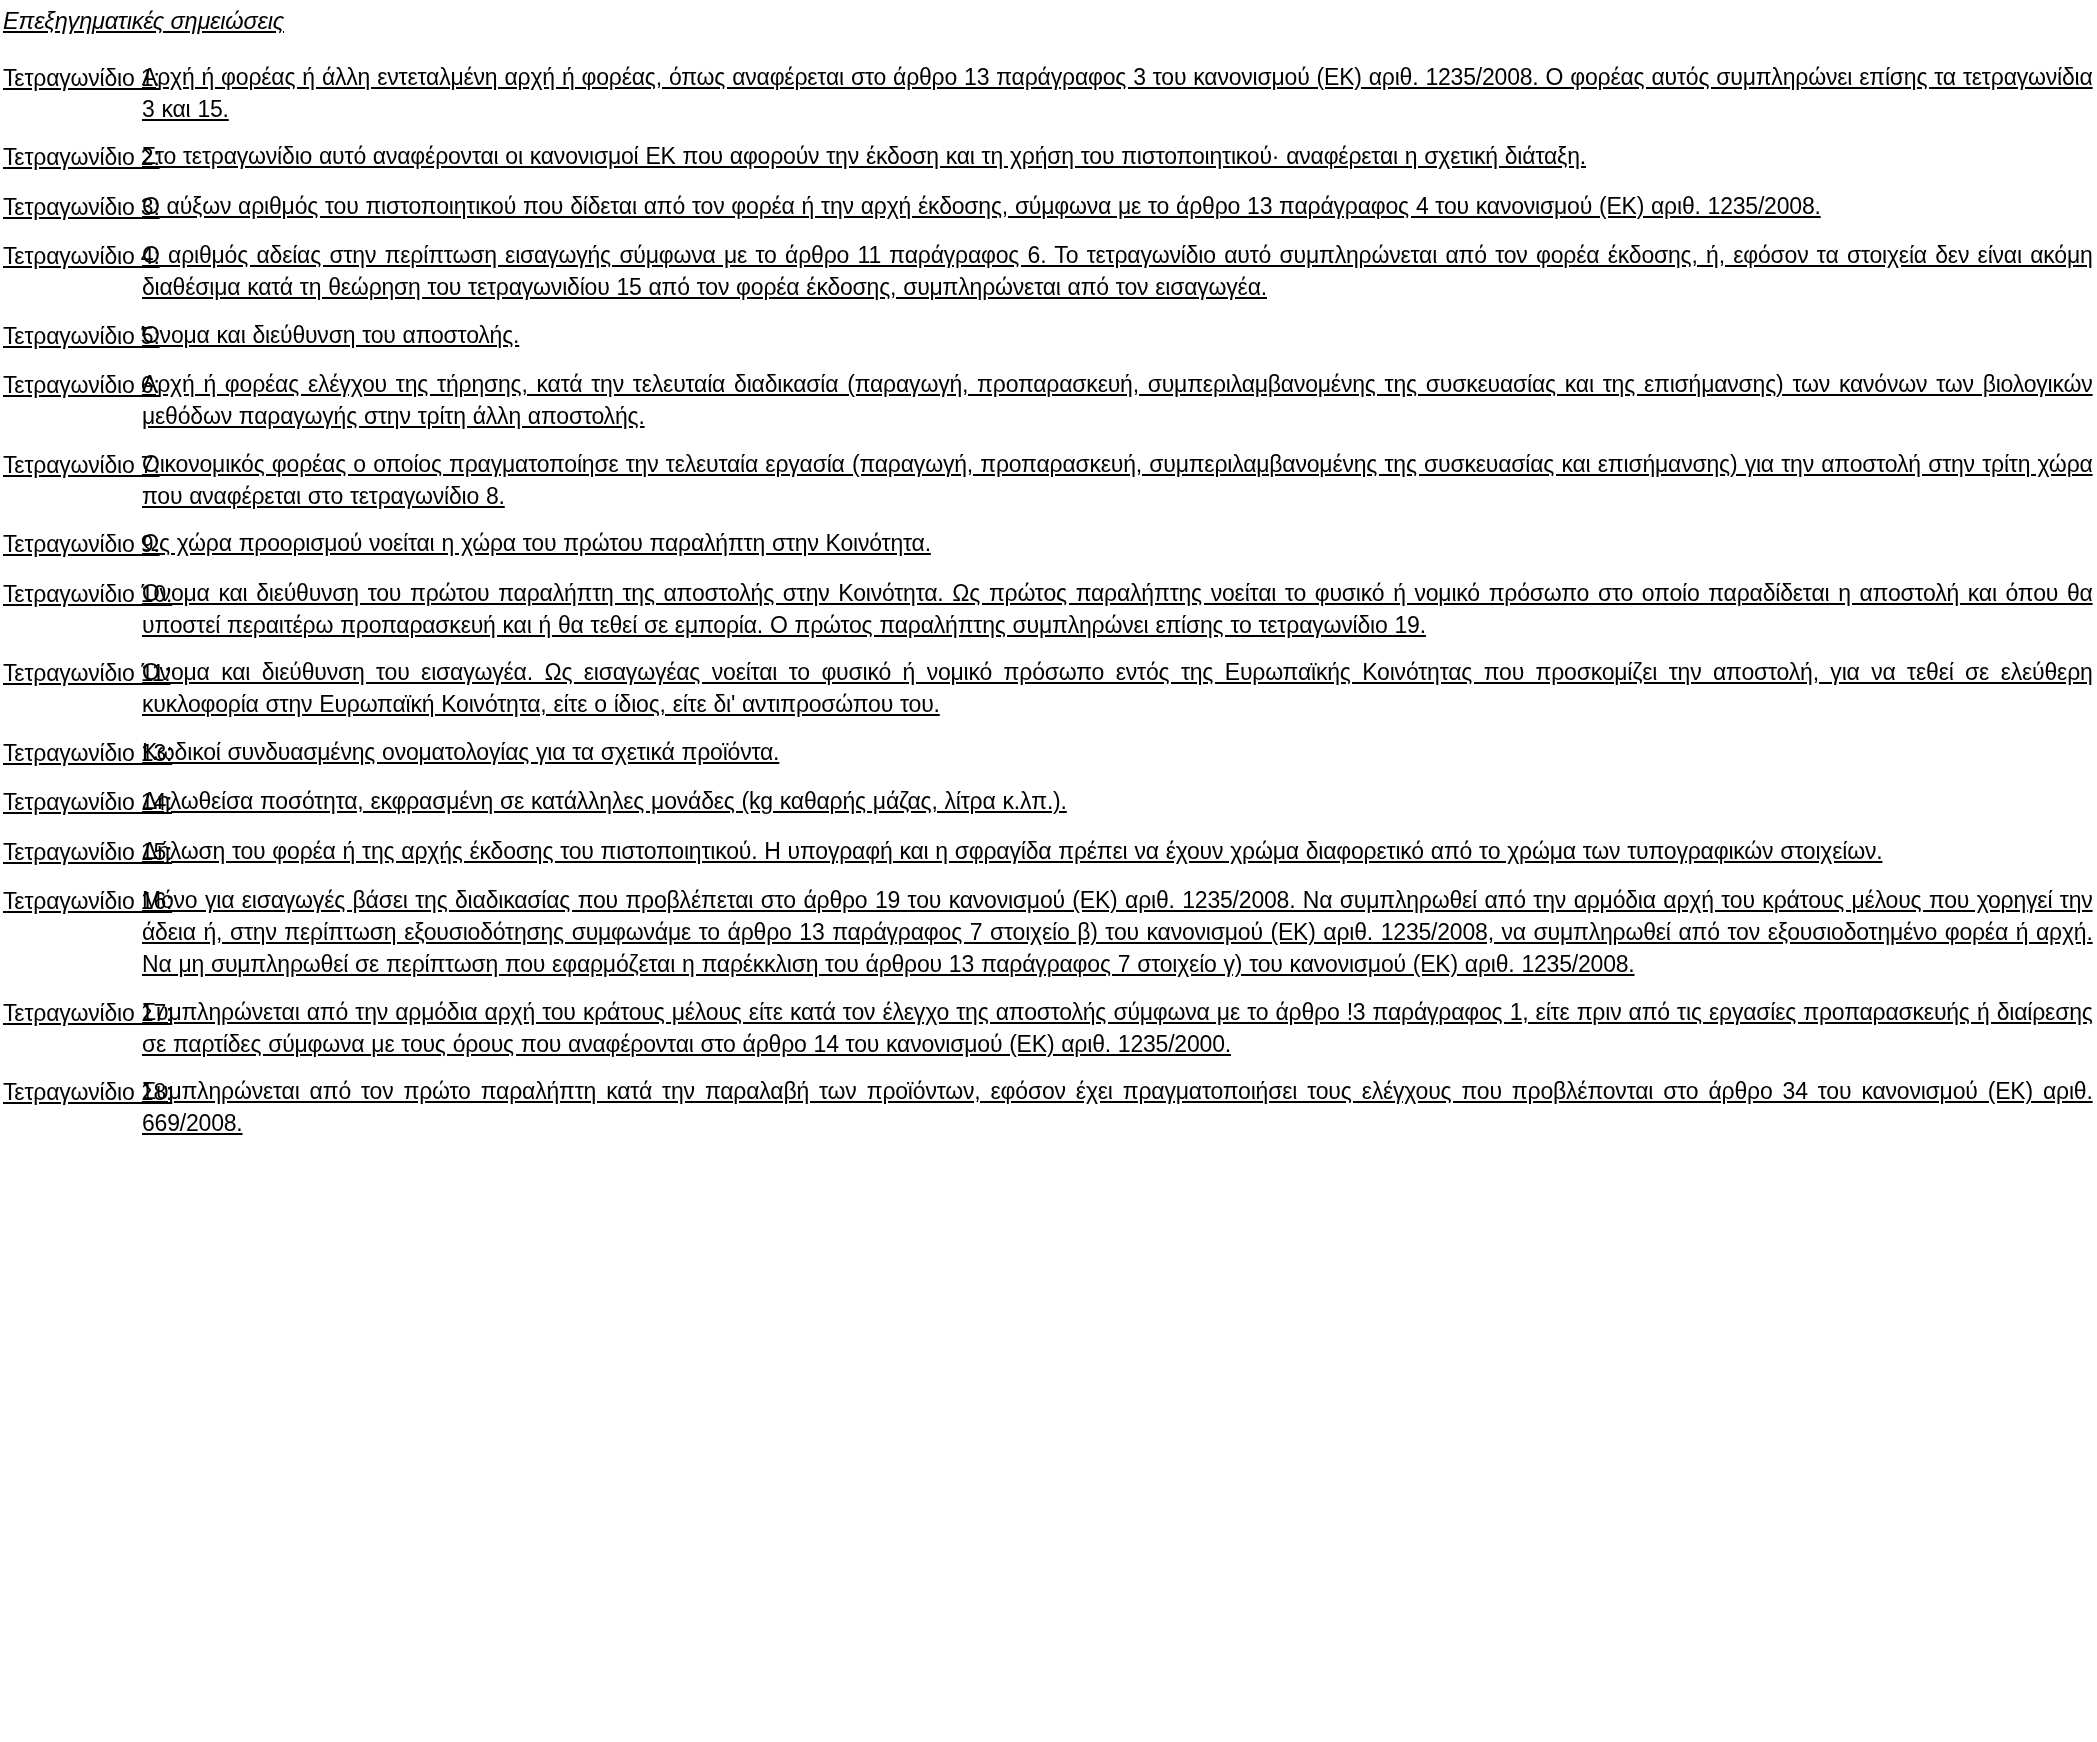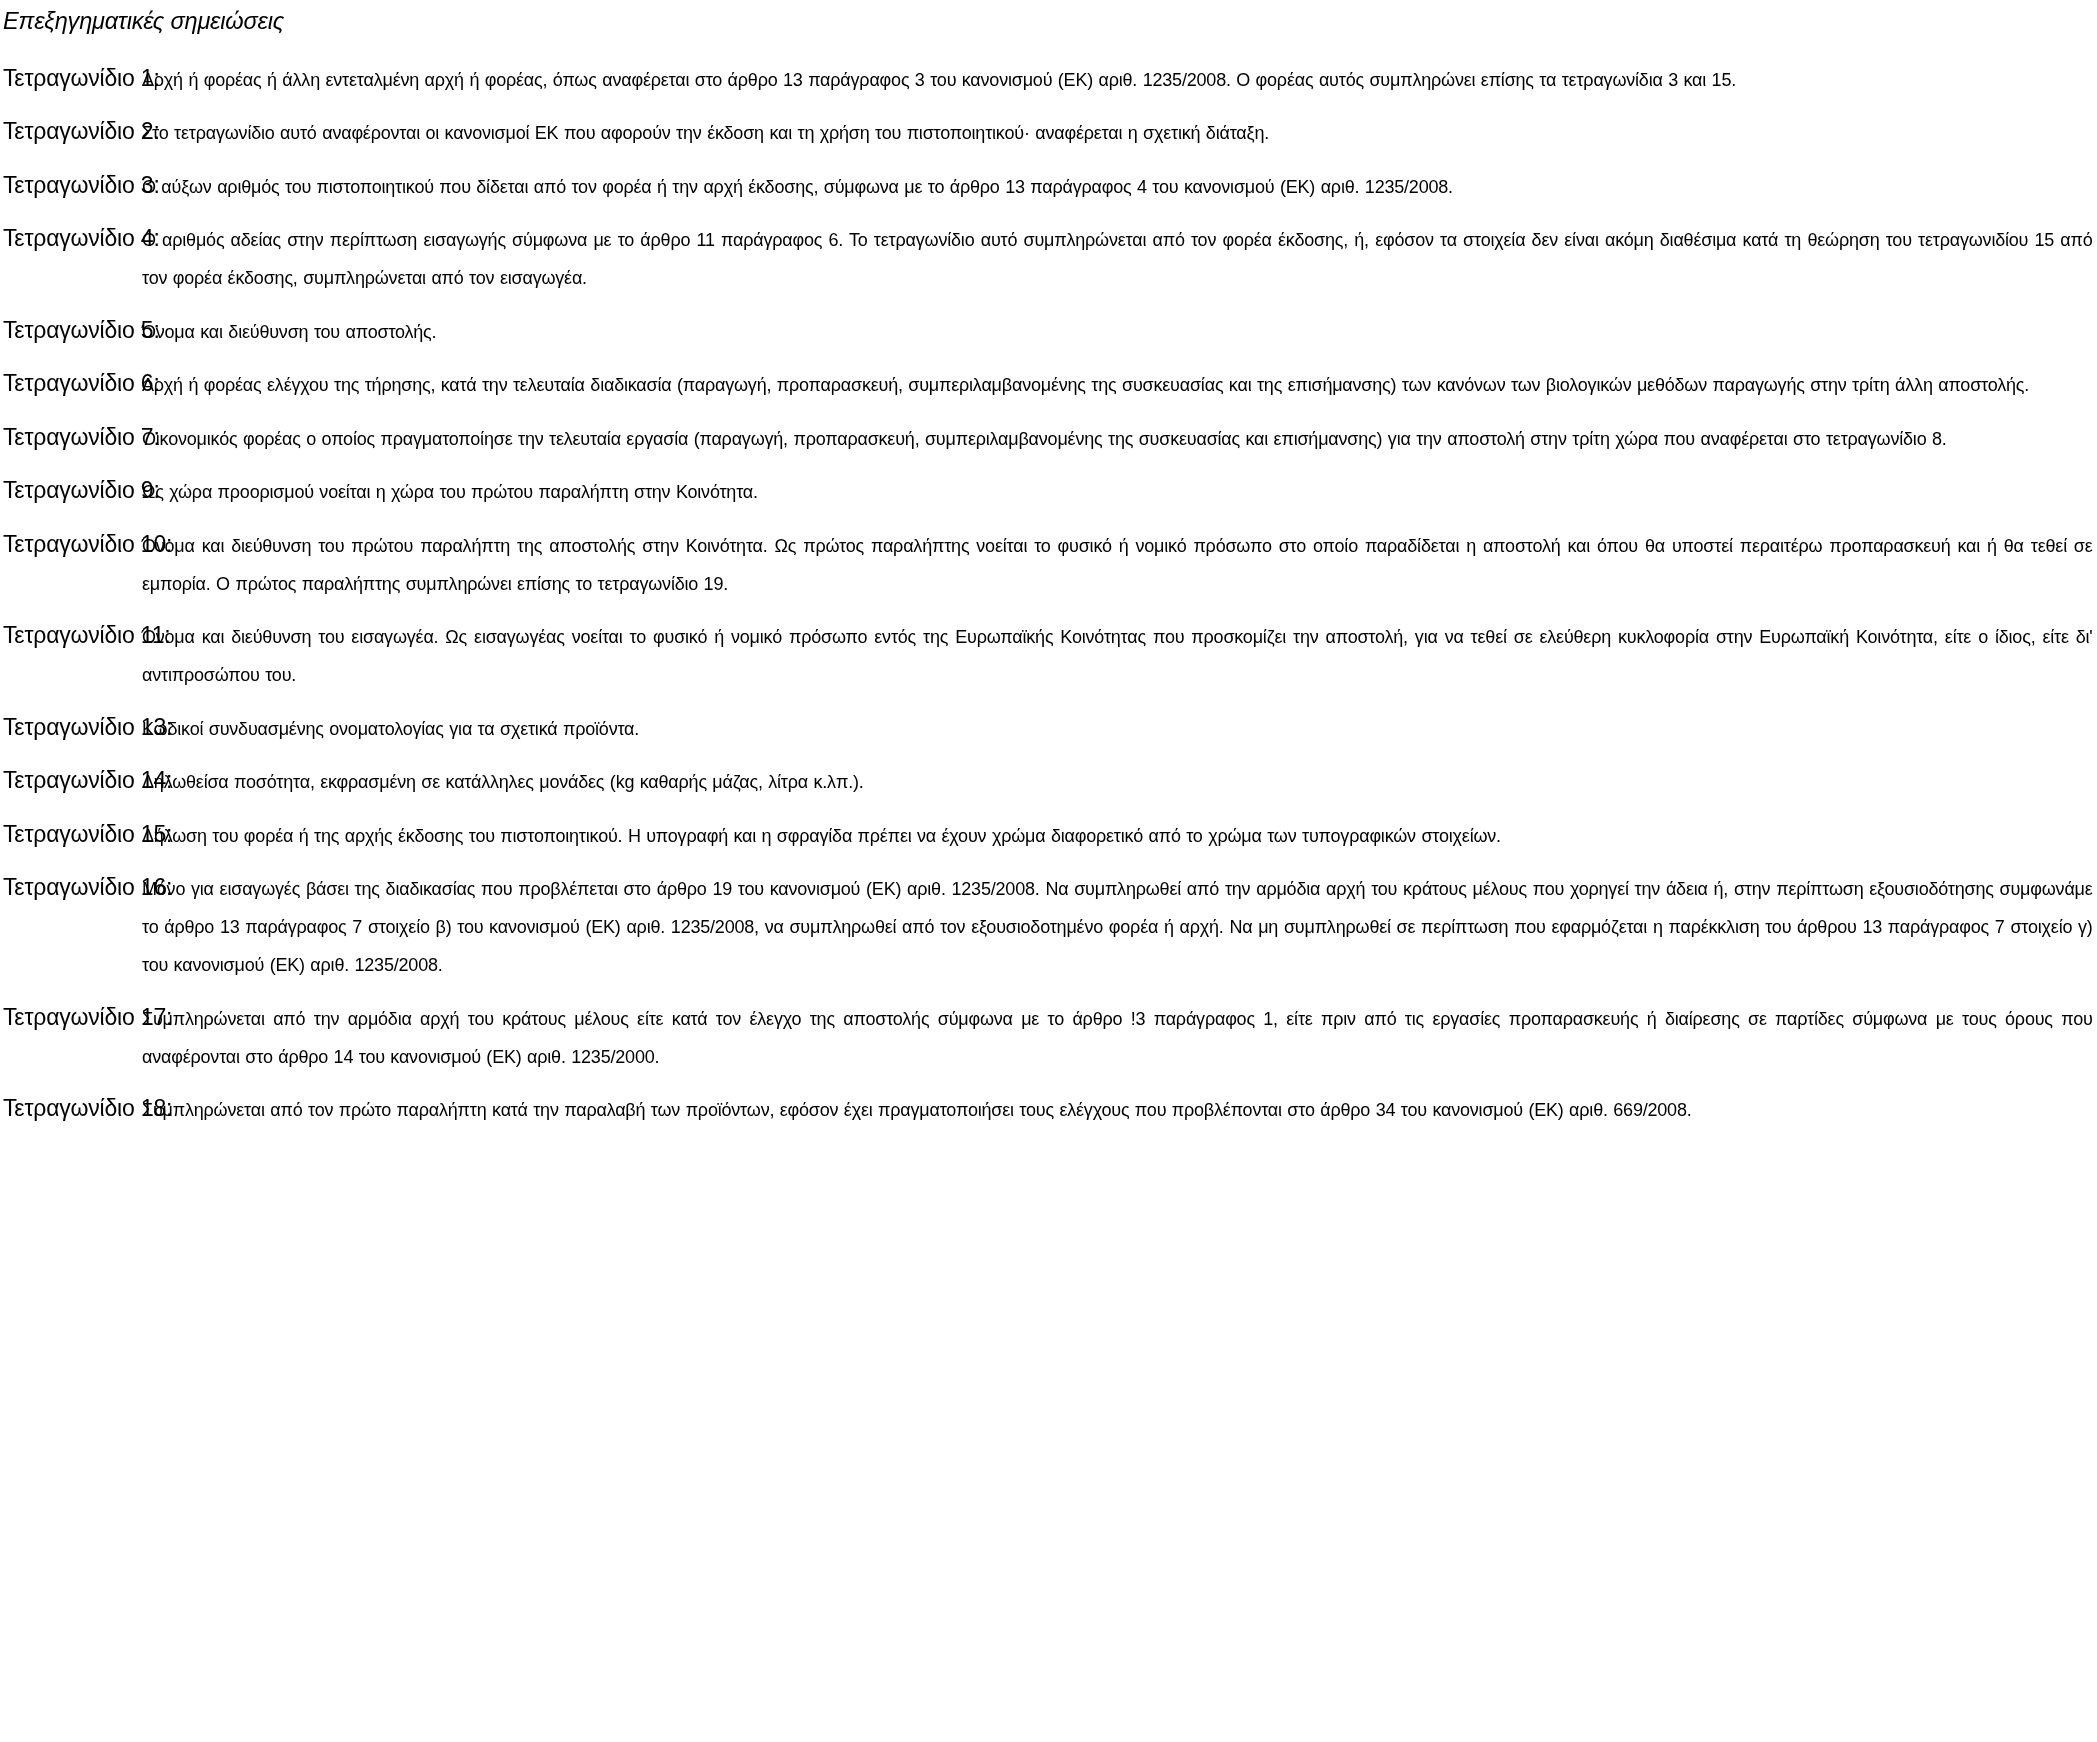--- a/index.html
+++ b/index.html
@@ -12,20 +12,21 @@
     height: 1743px;
     overflow: hidden;
     font-family: "Liberation Sans", sans-serif;
     color: #000000;
     -webkit-font-smoothing: antialiased;
   }
   .page {
     padding: 7.4px 4.4px 0 3px;
     box-sizing: border-box;
     width: 100%;
+    text-decoration: underline;
   }
   .doc-title {
     font-size: 23.6px;
     font-style: italic;
     font-weight: normal;
     letter-spacing: -0.2px;
     margin: 0 0 25px 0;
     line-height: 1.2;
   }
   .notes-list {
@@ -37,22 +38,22 @@
     column-gap: 0;
     margin: 0 0 15.5px 0;
   }
   .note-label {
     font-size: 23px;
     line-height: 34px;
     letter-spacing: -0.2px;
     white-space: nowrap;
   }
   .note-text {
-    font-size: 18px;
-    line-height: 38px;
+    font-size: 23px;
+    line-height: 32px;
     letter-spacing: -0.2px;
     text-align: justify;
     text-justify: inter-word;
     word-spacing: 0.7px;
   }
 </style>
 </head>
 <body>
 
 <main class="page">

